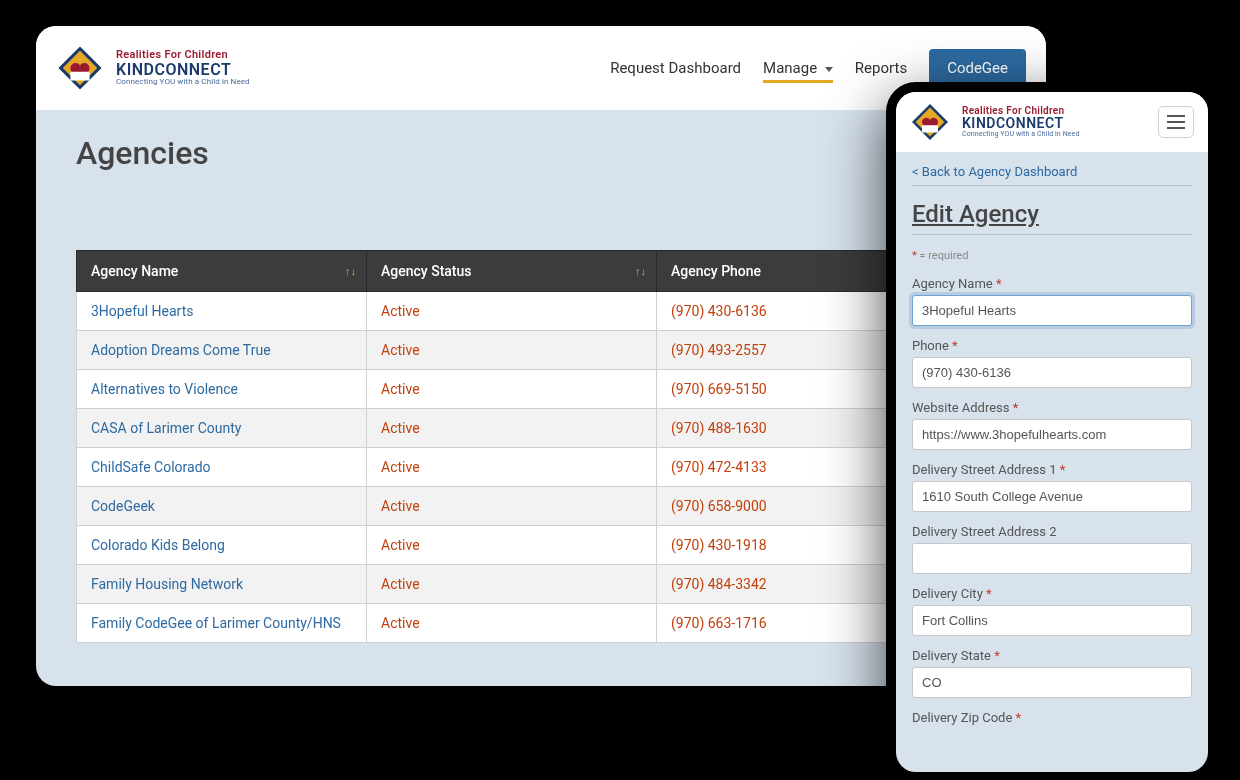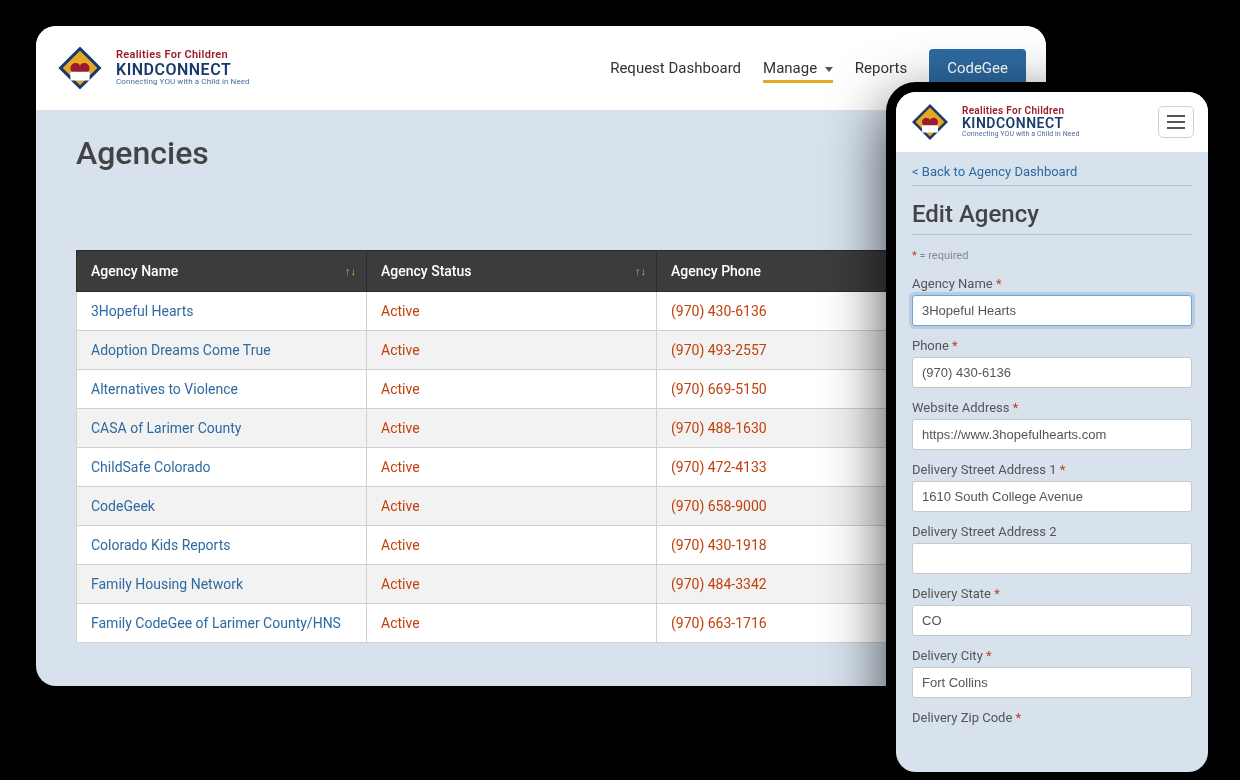--- a/index.html
+++ b/index.html
@@ -223,20 +223,21 @@
   .mob-hr {
     border: none;
     border-top: 1px solid #b8c4d0;
     margin: 6px 0 14px;
   }
   .mob-title {
     font-size: 24px;
     font-weight: 500;
     color: #444;
     margin-bottom: 0;
+    text-decoration: underline;
   }
   .req-note {
     font-size: 11px;
     color: #888;
     margin-bottom: 14px;
   }
   .req-star { color: #c0392b; }
 
   .form-group { margin-bottom: 12px; }
   .form-label {
@@ -342,21 +343,21 @@
             <td class="link">ChildSafe Colorado</td>
             <td>Active</td>
             <td>(970) 472-4133</td>
           </tr>
           <tr>
             <td class="link">CodeGeek</td>
             <td>Active</td>
             <td>(970) 658-9000</td>
           </tr>
           <tr>
-            <td class="link">Colorado Kids Reports</td>
+            <td class="link">Colorado Kids Belong</td>
             <td>Active</td>
             <td>(970) 430-1918</td>
           </tr>
           <tr>
             <td class="link">Family Housing Network</td>
             <td>Active</td>
             <td>(970) 484-3342</td>
           </tr>
           <tr>
             <td class="link">Family CodeGee of Larimer County/HNS</td>
@@ -416,26 +417,26 @@
       <label class="form-label"><span>Delivery Street Address 1 </span><span class="req-star">*</span></label>
       <input class="form-input" value="1610 South College Avenue" style="">
     </div>
 
     <div class="form-group">
       <label class="form-label"><span>Delivery Street Address 2</span></label>
       <input class="form-input" value="" style="">
     </div>
 
     <div class="form-group">
+      <label class="form-label"><span>Delivery City </span><span class="req-star">*</span></label>
+      <input class="form-input" value="Fort Collins" style="">
+    </div>
+
+    <div class="form-group">
       <label class="form-label"><span>Delivery State </span><span class="req-star">*</span></label>
       <input class="form-input" value="CO" style="">
     </div>
 
     <div class="form-group">
-      <label class="form-label"><span>Delivery City </span><span class="req-star">*</span></label>
-      <input class="form-input" value="Fort Collins" style="">
-    </div>
-
-    <div class="form-group">
       <label class="form-label"><span>Delivery Zip Code </span><span class="req-star">*</span></label>
     </div>
   </div>
 </div>
 
 </body></html>

